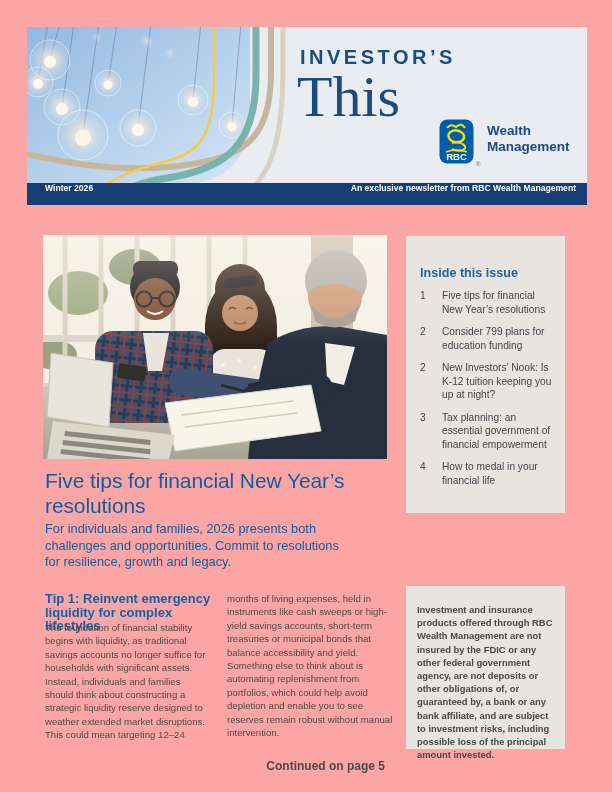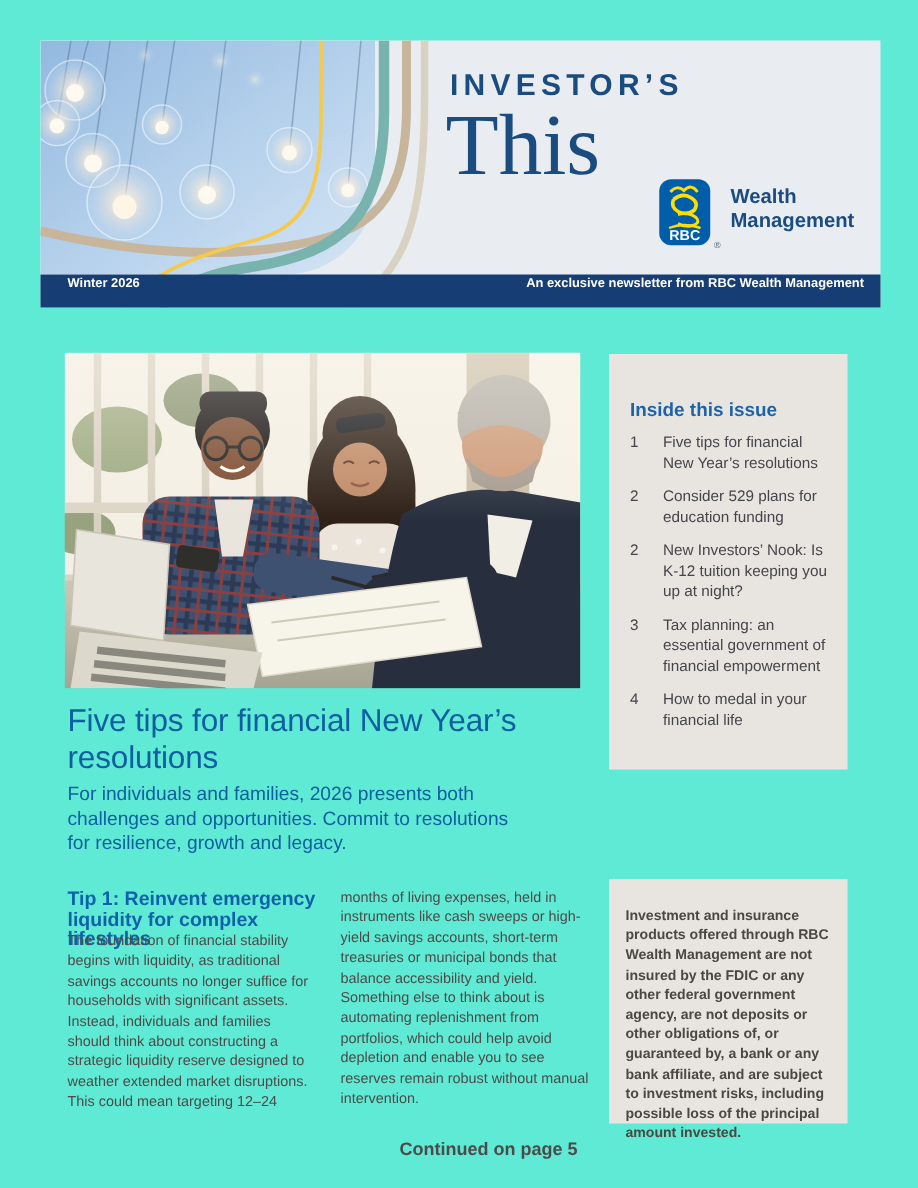--- a/index.html
+++ b/index.html
@@ -1,18 +1,18 @@
 <!DOCTYPE html>
 <html><head>
 <meta charset="utf-8">
 <style>
   * { margin:0; padding:0; box-sizing:border-box; }
   html,body { width:612px; height:792px; background:#ffffff; }
   body { font-family:"Liberation Sans","DejaVu Sans",sans-serif; }
-  .page { position:relative; width:612px; height:792px; background:#5eead4; overflow:hidden; }
+  .page { position:relative; width:612px; height:792px; background:#fca5a5; overflow:hidden; }
 
   
   .masthead { position:absolute; left:27px; top:27px; width:560px; height:178px; background:#e9edf2; }
   .mast-photo { position:absolute; left:0; top:0; width:223px; height:156px;
                 border-bottom-right-radius:60px; overflow:hidden; }
   .mast-ribbons { position:absolute; left:0; top:0; width:560px; height:178px; pointer-events:none; }
   .mast-kicker { position:absolute; left:273px; top:19px; font-size:20px; font-weight:700;
                  letter-spacing:3.5px; color:#1b4c80; }
   .mast-title { position:absolute; left:270px; top:36px; font-family:"Liberation Serif","DejaVu Serif",serif;
                 font-size:58px; font-weight:400; color:#1b4c80; }
@@ -280,21 +280,21 @@
   </div>
 
   <div class="toc-box">
     <div class="toc-title">Inside this issue</div>
     <div class="toc-item">
       <span class="toc-num">1</span>
       <span class="toc-label">Five tips for financial New Year’s resolutions</span>
     </div>
     <div class="toc-item">
       <span class="toc-num">2</span>
-      <span class="toc-label">Consider 529 plans for education funding</span>
+      <span class="toc-label">Consider 799 plans for education funding</span>
     </div>
     <div class="toc-item">
       <span class="toc-num">2</span>
       <span class="toc-label">New Investors’ Nook: Is K-12 tuition keeping you up at night?</span>
     </div>
     <div class="toc-item">
       <span class="toc-num">3</span>
       <span class="toc-label">Tax planning: an essential government of financial empowerment</span>
     </div>
     <div class="toc-item">

